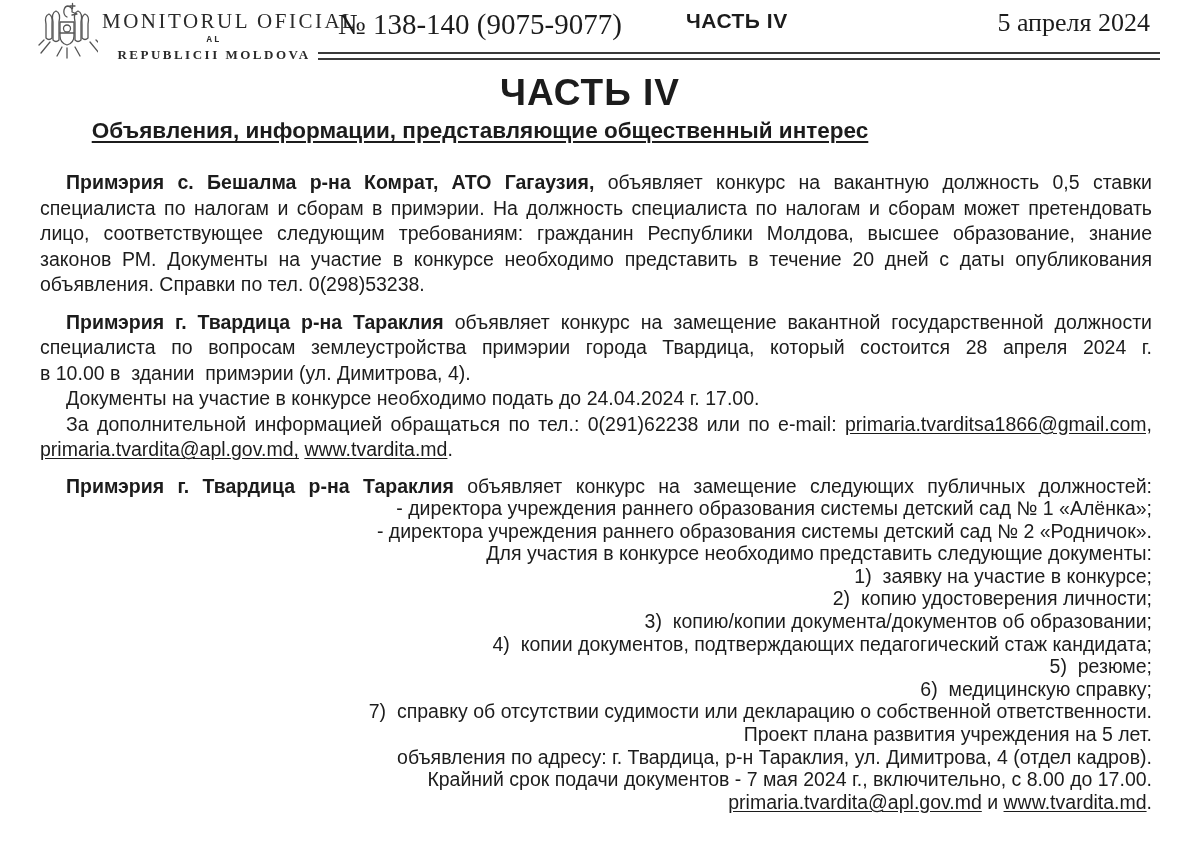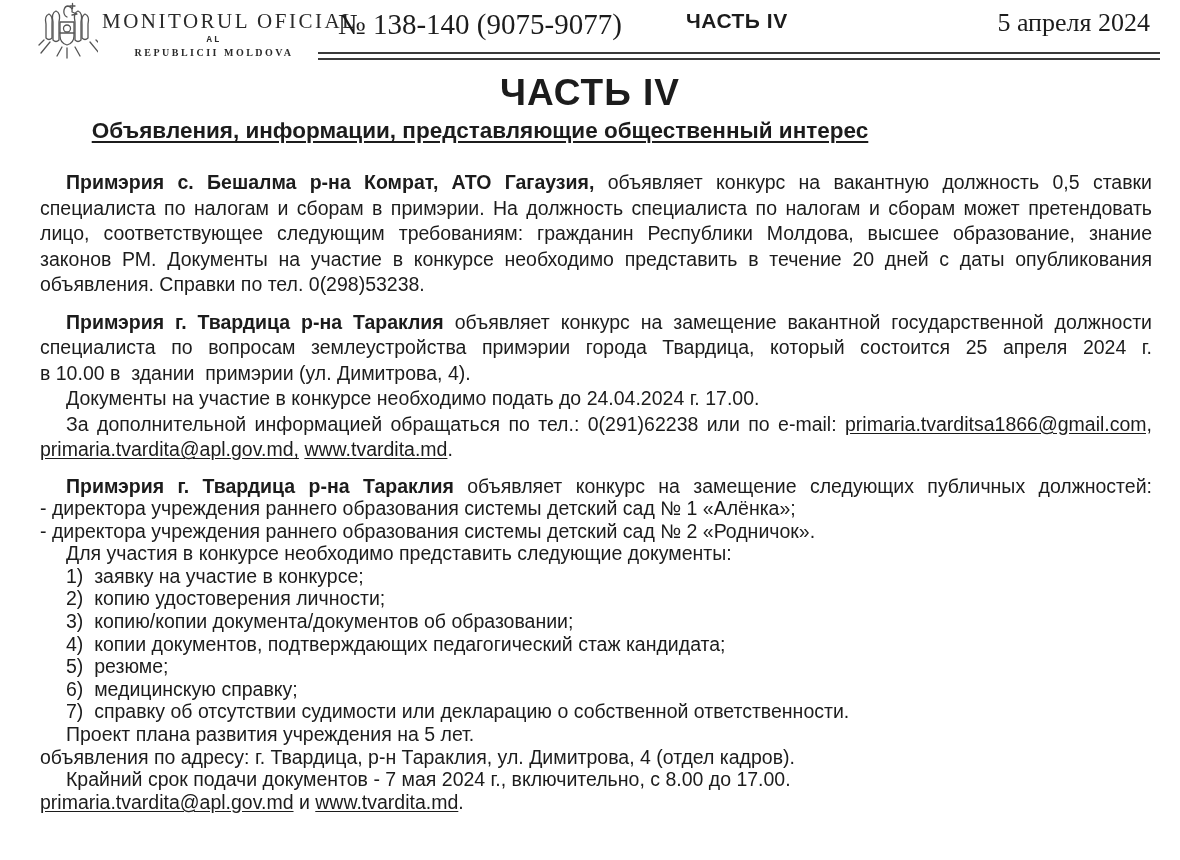--- a/index.html
+++ b/index.html
@@ -7,42 +7,42 @@
     position:relative;width:1180px;height:860px;background:#ffffff;
     color:#1c1c1c;font-family:"Liberation Sans",sans-serif;overflow:hidden;
   }
   
   .masthead{position:absolute;top:0;left:0;width:1180px;height:66px;}
   .emblem{position:absolute;left:36px;top:2px;}
   .brand{position:absolute;left:102px;top:9px;width:224px;text-align:center;
          font-family:"Liberation Serif",serif;color:#2a2a2a;}
   .brand-title{font-size:21px;letter-spacing:2.5px;white-space:nowrap;}
   .brand-al{font-size:9px;letter-spacing:2px;margin-top:1px;font-weight:bold;font-family:Liberation Mono, monospace;}
-  .brand-sub{font-size:10px;letter-spacing:2.5px;margin-top:2px;white-space:nowrap;font-weight:600;}
+  .brand-sub{font-size:13px;letter-spacing:2.5px;margin-top:2px;white-space:nowrap;font-weight:600;}
   .issue{position:absolute;left:338px;top:8px;font-family:"Liberation Serif",serif;
          font-size:29px;white-space:nowrap;}
   .part-label{position:absolute;left:686px;top:9px;font-size:21px;font-weight:bold;
          letter-spacing:.5px;white-space:nowrap;}
   .mast-date{position:absolute;right:30px;top:8px;font-family:"Liberation Serif",serif;
          font-size:26px;white-space:nowrap;}
   .rule{position:absolute;left:318px;right:20px;top:52px;height:4px;
         border-top:2px solid #3a3a3a;border-bottom:2px solid #3a3a3a;}
   
   .doc-title{position:absolute;top:72px;left:0;width:1180px;text-align:center;
         font-size:37px;font-weight:bold;letter-spacing:1px;}
   .doc-subtitle{position:absolute;top:118px;left:0;width:960px;text-align:center;
         font-size:22.5px;font-weight:bold;text-decoration:underline;
         text-decoration-thickness:2px;text-underline-offset:3px;}
   
   .content{position:absolute;left:40px;top:170px;width:1112px;font-size:19.5px;}
   .announcement{margin:0 0 12px 0;}
   .line{line-height:25.5px;white-space:pre-wrap;text-align:left;}
   .line.indent{padding-left:26px;}
   .line.just{text-align:justify;text-align-last:justify;}
-  .announcement:nth-of-type(3) .line{line-height:22.6px;}
+  .announcement:nth-of-type(3) .line{line-height:22.6px;text-align:right;}
   .b{font-weight:bold;}
   .u{text-decoration:underline;text-underline-offset:2px;}
 </style>
 </head>
 <body>
 
 <div class="page">
 
   <div class="masthead">
     <div class="emblem">
@@ -79,21 +79,21 @@
   <div class="content">
       <section class="announcement">
         <div class="line indent just"><span class="b">Примэрия с. Бешалма р-на Комрат, АТО Гагаузия,</span><span> объявляет конкурс на вакантную должность 0,5 ставки</span></div>
         <div class="line just"><span>специалиста по налогам и сборам в примэрии. На должность специалиста по налогам и сборам может претендовать</span></div>
         <div class="line just"><span>лицо, соответствующее следующим требованиям: гражданин Республики Молдова, высшее образование, знание</span></div>
         <div class="line just"><span>законов РМ. Документы на участие в конкурсе необходимо представить в течение 20 дней с даты опубликования</span></div>
         <div class="line"><span>объявления. Справки по тел. 0(298)53238.</span></div>
       </section>
       <section class="announcement">
         <div class="line indent just"><span class="b">Примэрия г. Твардица р-на Тараклия</span><span> объявляет конкурс на замещение вакантной государственной должности</span></div>
-        <div class="line just"><span>специалиста по вопросам землеустройства примэрии города Твардица, который состоится 25 апреля 2024 г.</span></div>
+        <div class="line just"><span>специалиста по вопросам землеустройства примэрии города Твардица, который состоится 28 апреля 2024 г.</span></div>
         <div class="line"><span>в 10.00 в  здании  примэрии (ул. Димитрова, 4).</span></div>
         <div class="line indent"><span>Документы на участие в конкурсе необходимо подать до 24.04.2024 г. 17.00.</span></div>
         <div class="line indent just"><span>За дополнительной информацией обращаться по тел.: 0(291)62238 или по e-mail: </span><span class="u">primaria.tvarditsa1866@gmail.com,</span></div>
         <div class="line"><span class="u">primaria.tvardita@apl.gov.md,</span><span> </span><span class="u">www.tvardita.md</span><span>.</span></div>
       </section>
       <section class="announcement">
         <div class="line indent just"><span class="b">Примэрия г. Твардица р-на Тараклия</span><span> объявляет конкурс на замещение следующих публичных должностей:</span></div>
         <div class="line"><span>- директора учреждения раннего образования системы детский сад № 1 «Алёнка»;</span></div>
         <div class="line"><span>- директора учреждения раннего образования системы детский сад № 2 «Родничок».</span></div>
         <div class="line indent"><span>Для участия в конкурсе необходимо представить следующие документы:</span></div>

